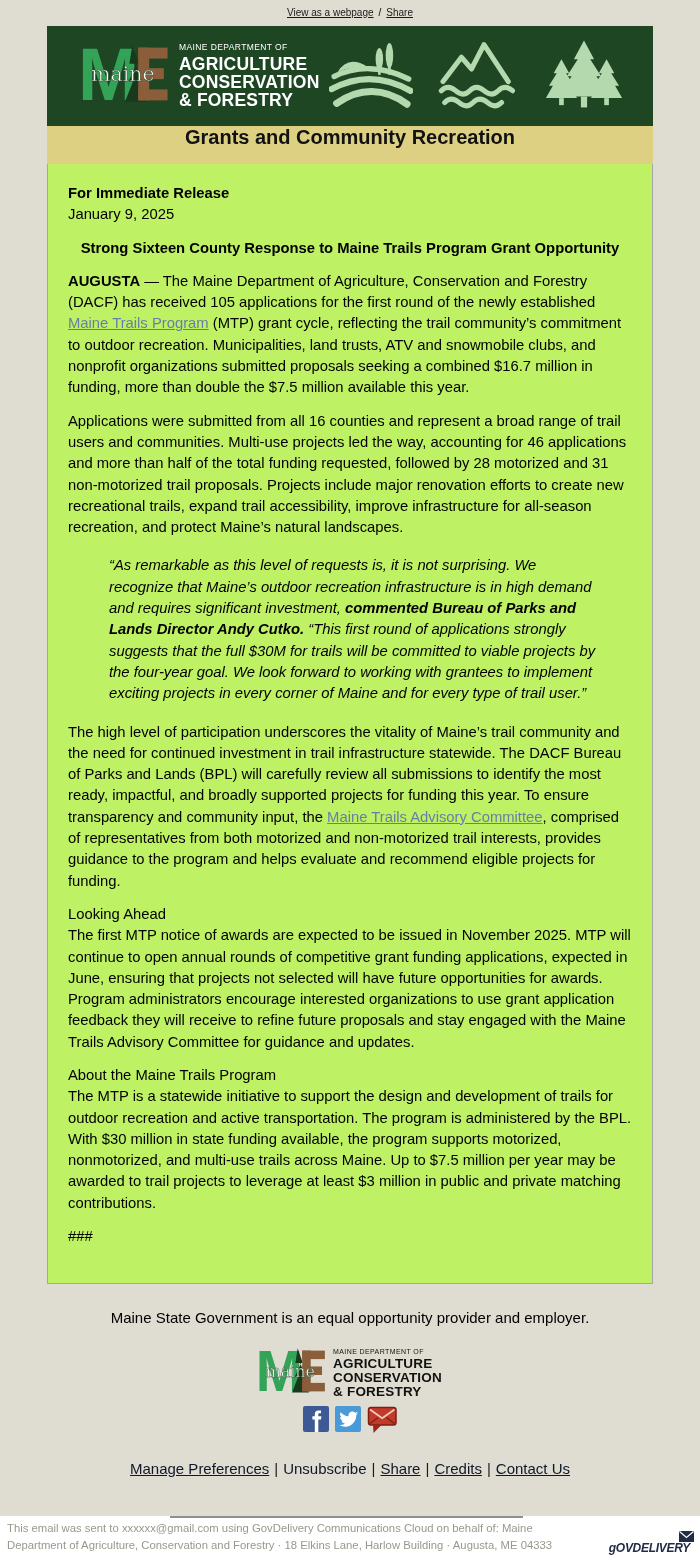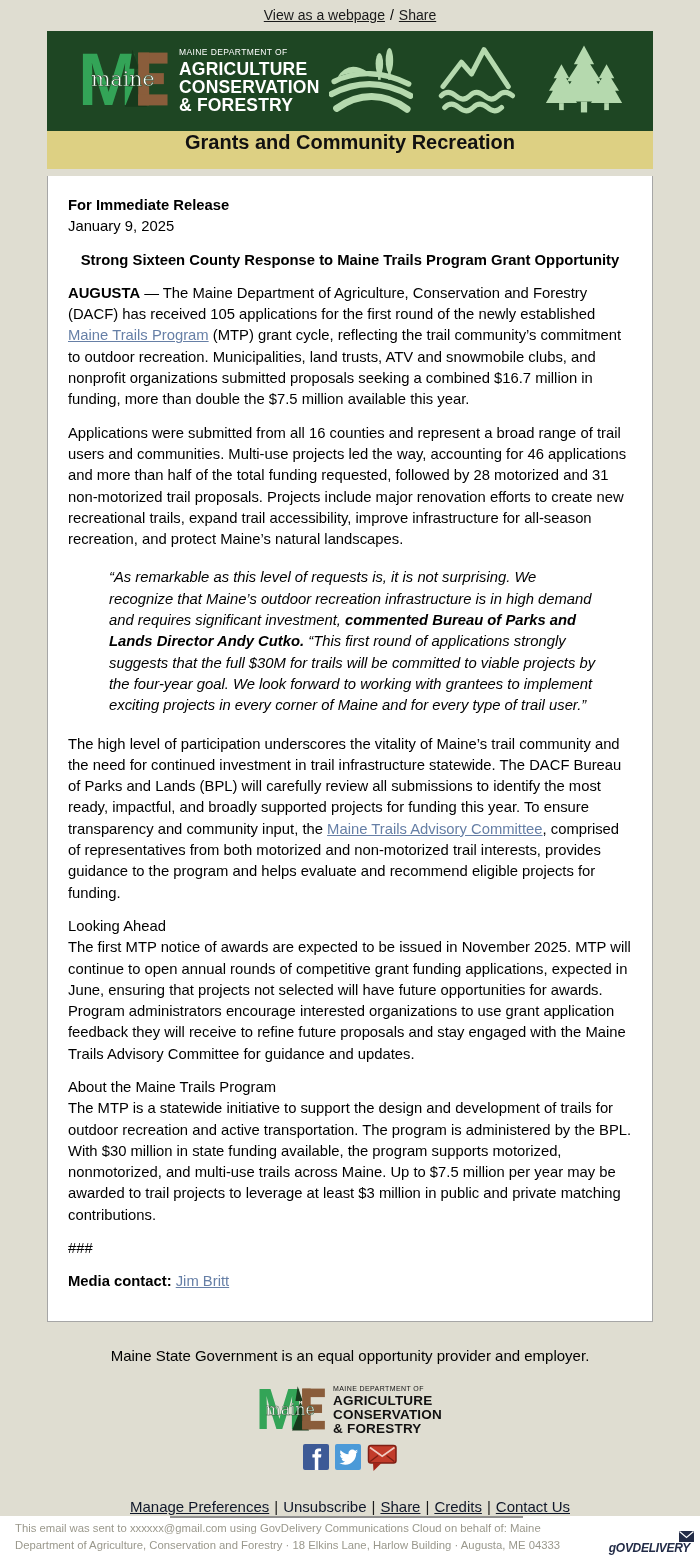--- a/index.html
+++ b/index.html
@@ -5,42 +5,42 @@
   html,body { margin:0; padding:0; }
   body {
     width:700px;
     background:#dfddd1;
     font-family:"Liberation Sans", sans-serif;
     color:#000;
   }
   .page { width:700px; height:1560px; display:flex; flex-direction:column; overflow:hidden; }
 
   
-  .top-links { text-align:center; padding:7px 0 8px; font-size:14px; }
+  .top-links { text-align:center; padding:7px 0 8px; font-size:10px; }
   .top-links a { color:#1a1a1a; text-decoration:underline; cursor:pointer; }
   .top-links .slash { margin:0 5px; }
 
   
   .email-wrap { width:606px; margin:0 auto; }
 
   
   .masthead { background:#1e4623; height:100px; display:flex; align-items:center; padding:0 30px 0 34px; }
   .logo-block { display:flex; align-items:center; gap:10px; }
   .dept-text { color:#fff; line-height:1.04; }
   .dept-prefix { font-size:8.5px; font-weight:normal; letter-spacing:.4px; margin-bottom:3px; }
   .dept-line { font-size:17.5px; font-weight:bold; letter-spacing:.2px; }
   .mast-icons { margin-left:auto; display:flex; align-items:center; gap:24px; }
 
   
   .banner { background:#ddd083; height:38px; display:flex; align-items:flex-start; justify-content:center;
             font-size:20px; font-weight:bold; color:#111; }
 
   
-  .content { background:#ffffff; border:1px solid #a6a6a6; border-top:none; padding:19px 20px 24px;
-             font-size:14.8px; line-height:21.3px;margin-top:7px; }
+  .content { background:#bef264; border:1px solid #a6a6a6; border-top:none; padding:19px 20px 24px;
+             font-size:14.8px; line-height:21.3px; }
   .content p { margin:0 0 12px; }
   .headline { font-weight:bold; text-align:center; margin:17px 0 14px; }
   blockquote { margin:17px 36px 17px 41px; font-style:italic; }
   a.body-link { color:#667fa6; text-decoration:underline; cursor:pointer; }
   .section-head { display:block; font-weight:normal; }
   .end-mark { margin-top:16px; }
 
   
   .footer { text-align:center; }
   .eoe { font-size:15px; margin:25px 0 20px; }
@@ -49,21 +49,21 @@
   .footer-logo .dept-prefix { font-size:7px; margin-bottom:2px; }
   .footer-logo .dept-line { font-size:13.5px; }
   .social-row { display:flex; justify-content:center; align-items:flex-start; gap:6px; margin-top:6px; }
   .social-row a { display:inline-block; cursor:pointer; }
   .footer-nav { font-size:15px; margin-top:22px; color:#1a1a1a; }
   .footer-nav a { color:#0f172a; text-decoration:underline; cursor:pointer; }
   .footer-nav a.no-underline { text-decoration:none; }
   .footer-nav .sep { margin:0 5px; }
 
   
-  .bottom-strip { margin-top:auto; position:relative; background:#fff; min-height:38px; padding:4px 12px 2px; }
+  .bottom-strip { margin-top:auto; position:relative; background:#fff; min-height:38px; padding:4px 4px 2px; }
   .strip-divider { position:absolute; top:0; left:170px; width:353px; border-top:2px solid #8f8f8f; }
   .sent-text { width:575px; font-size:11.3px; line-height:1.5; color:#9a988c; padding-left:3px; }
   .gd-brand { position:absolute; right:10px; bottom:5px; font-style:italic; font-weight:bold;
               font-size:12px; letter-spacing:-0.3px; color:#232c47; }
   .gd-env { position:absolute; right:-4px; top:-10px; }
 </style>
 </head>
 <body>
 
 <div class="page">
@@ -152,21 +152,20 @@
       <blockquote><span>“As remarkable as this level of requests is, it is not surprising. We recognize that Maine’s outdoor recreation infrastructure is in high demand and requires significant investment, </span><strong>commented Bureau of Parks and Lands Director Andy Cutko.</strong><span> “This first round of applications strongly suggests that the full $30M for trails will be committed to viable projects by the four-year goal. We look forward to working with grantees to implement exciting projects in every corner of Maine and for every type of trail user.”</span></blockquote>
 
       <p><span>The high level of participation underscores the vitality of Maine’s trail community and the need for continued investment in trail infrastructure statewide. The DACF Bureau of Parks and Lands (BPL) will carefully review all submissions to identify the most ready, impactful, and broadly supported projects for funding this year. To ensure transparency and community input, the </span><a class="body-link">Maine Trails Advisory Committee</a><span>, comprised of representatives from both motorized and non-motorized trail interests, provides guidance to the program and helps evaluate and recommend eligible projects for funding.</span></p>
 
       <p><strong class="section-head">Looking Ahead</strong><span>The first MTP notice of awards are expected to be issued in November 2025. MTP will continue to open annual rounds of competitive grant funding applications, expected in June, ensuring that projects not selected will have future opportunities for awards. Program administrators encourage interested organizations to use grant application feedback they will receive to refine future proposals and stay engaged with the Maine Trails Advisory Committee for guidance and updates.</span></p>
 
       <p><strong class="section-head">About the Maine Trails Program</strong><span>The MTP is a statewide initiative to support the design and development of trails for outdoor recreation and active transportation. The program is administered by the BPL. With $30 million in state funding available, the program supports motorized, nonmotorized, and multi-use trails across Maine. Up to $7.5 million per year may be awarded to trail projects to leverage at least $3 million in public and private matching contributions.</span></p>
 
       <p class="end-mark">###</p>
 
-      <p style="margin-bottom:4px;"><strong>Media contact:</strong> <a class="body-link">Jim Britt</a></p>
     </div>
 
     <div class="footer">
       <div class="eoe">Maine State Government is an equal opportunity provider and employer.</div>
 
       <div class="footer-logo">
         <span>
           <svg viewBox="0 0 120 84" width="68" height="50" aria-hidden="true">
             <text x="-4" y="78" font-size="100" font-weight="bold" fill="#33a457" font-family="Liberation Sans, sans-serif">M</text>
             <polygon points="70,2 79,28 74,28 85,52 79,52 90,80 60,80 71,52 65,52 76,28 66,28" fill="#173a1c"></polygon>

